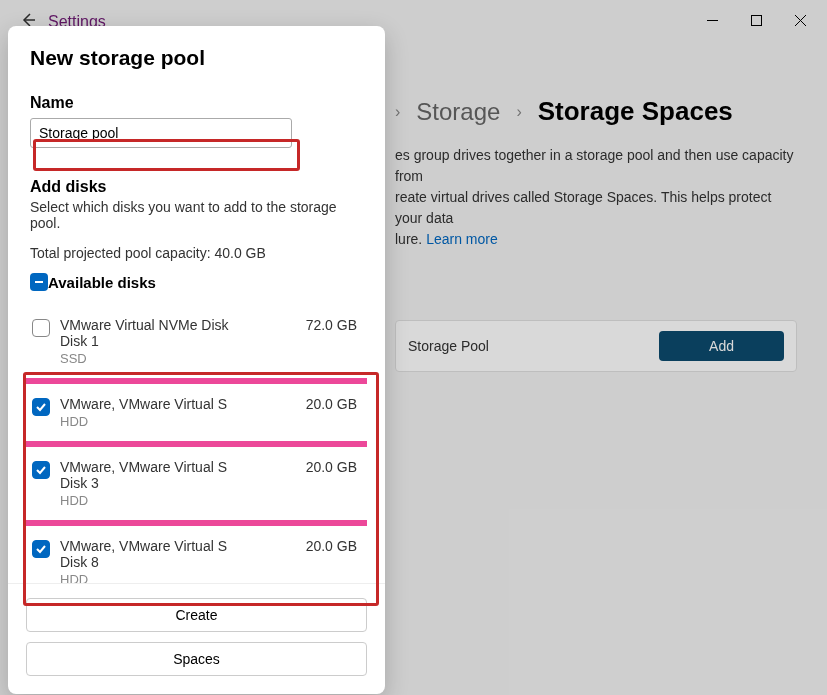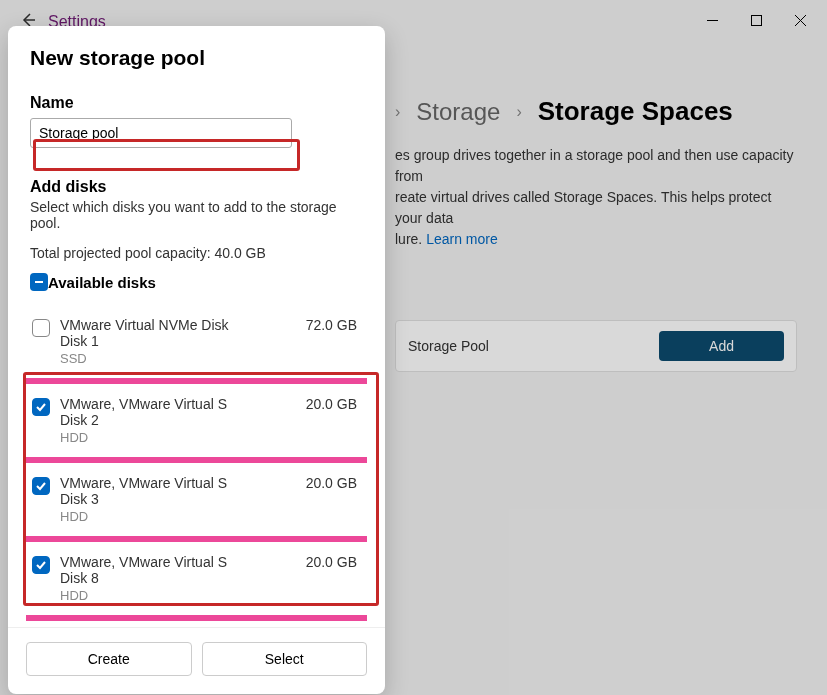--- a/index.html
+++ b/index.html
@@ -48,21 +48,21 @@
     .disk-check { width: 18px; height: 18px; border-radius: 4px; border: 1px solid #888; cursor: pointer; flex-shrink: 0; margin-top: 2px; display: flex; align-items: center; justify-content: center; }
     .disk-check.checked { background: #0067c0; border-color: #0067c0; }
     .disk-check.checked svg { display: block; }
     .disk-check svg { display: none; width: 12px; height: 12px; }
     .disk-info { flex: 1; }
     .disk-name { font-size: 14px; color: #333; }
     .disk-id { font-size: 14px; color: #333; }
     .disk-type { font-size: 13px; color: #888; margin-top: 2px; }
     .disk-size { font-size: 14px; color: #333; padding-right: 4px; }
     
-    .modal-footer { padding: 14px 18px 18px 18px; border-top: 1px solid #eee; display: flex; gap: 10px; }
+    .modal-footer { padding: 14px 18px 18px 18px; border-top: 1px solid #eee; display: flex; gap: 10px; flex-direction: column; }
     .footer-btn { flex: 1; padding: 8px 0; border: 1px solid #ccc; background: #fff; border-radius: 4px; font-size: 14px; cursor: pointer; }
     
     .highlight-red { position: absolute; border: 3px solid #c62828; border-radius: 3px; pointer-events: none; }
     .hl1 { top: 113px; left: 25px; width: 267px; height: 32px; }
     .hl2 { top: 346px; left: 15px; width: 356px; height: 234px; }
   </style>
 </head>
 <body>
 
 <div class="titlebar">
@@ -142,21 +142,20 @@
           <div class="disk-size">72.0 GB</div>
         </div>
         <div class="disk-item">
           <div class="disk-check checked">
             <svg viewBox="0 0 12 12">
               <path d="M2 6 L5 9 L10 3" stroke="#fff" stroke-width="2" fill="none"></path>
             </svg>
           </div>
           <div class="disk-info">
             <div class="disk-name">VMware, VMware Virtual S</div>
-            <div class="disk-id">Disk 2</div>
             <div class="disk-type">HDD</div>
           </div>
           <div class="disk-size">20.0 GB</div>
         </div>
         <div class="disk-item">
           <div class="disk-check checked">
             <svg viewBox="0 0 12 12">
               <path d="M2 6 L5 9 L10 3" stroke="#fff" stroke-width="2" fill="none"></path>
             </svg>
           </div>
@@ -178,18 +177,18 @@
             <div class="disk-id">Disk 8</div>
             <div class="disk-type">HDD</div>
           </div>
           <div class="disk-size">20.0 GB</div>
         </div>
       </div>
   </div>
 
   <div class="modal-footer">
     <button class="footer-btn">Create</button>
-    <button class="footer-btn">Select</button>
+    <button class="footer-btn">Spaces</button>
   </div>
 
   <div class="highlight-red hl1"></div>
   <div class="highlight-red hl2"></div>
 </div>
 
 </body></html>

